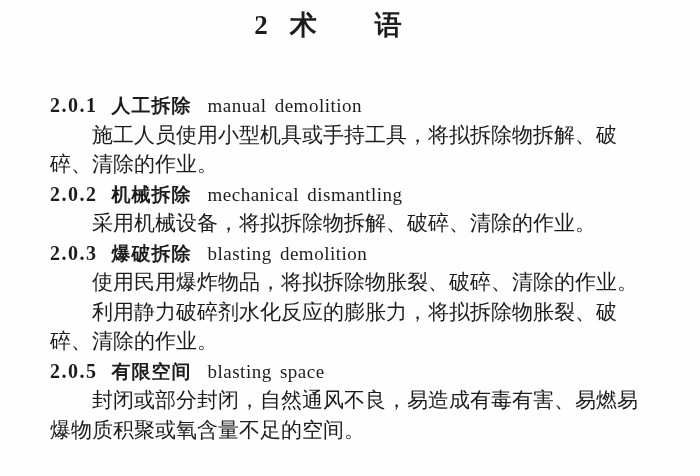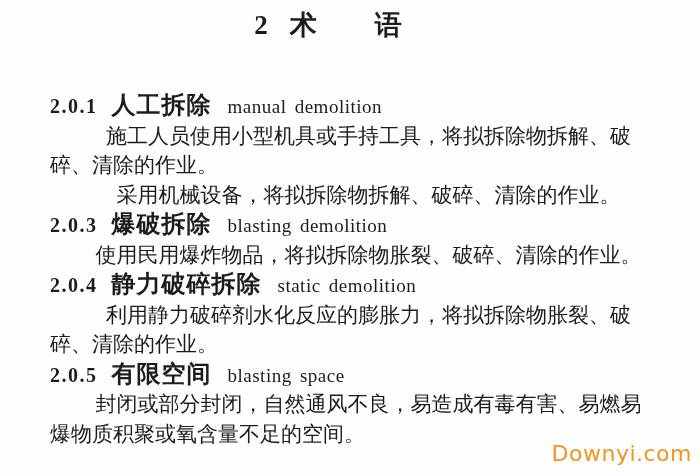--- a/index.html
+++ b/index.html
@@ -50,32 +50,32 @@
   .term-num {
     font-weight: bold;
     font-size: 20px;
     letter-spacing: 1.5px;
     margin-top: 20px;
   }
   .term-zh {
     font-weight: bold;
     margin-left: 14px;
     font-family: "DejaVu Sans", "Liberation Sans", sans-serif;
-    font-size: 24px;
+    font-size: 19px;
     letter-spacing: 1px;
     margin-top: 48px;
   }
   .term-en {
     margin-left: 16px;
     font-size: 19px;
     letter-spacing: 0.5px;
     word-spacing: 3px;
     text-align: right;
   }
-  .def-first { text-indent: 42px; text-align: center; }
+  .def-first { text-indent: 42px; }
 
   
   .watermark {
     position: absolute;
     top: 441px;
     right: 8px;
     font-family: "DejaVu Sans", "Liberation Sans", sans-serif;
     font-size: 22px;
     font-weight: normal;
     letter-spacing: 0.5px;
@@ -93,36 +93,35 @@
   </div>
 
   <div class="content">
 
     <div class="line term-head">
       <span class="term-num">2.0.1</span><span class="term-zh">人工拆除</span><span class="term-en">manual demolition</span>
     </div>
     <div class="line def-first">施工人员使用小型机具或手持工具，将拟拆除物拆解、破</div>
     <div class="line">碎、清除的作业。</div>
 
+    <div class="line term-head">
+      <span class="term-num">2.0.2</span><span class="term-zh">机械拆除</span><span class="term-en">mechanical dismantling</span>
+    </div>
     <div class="line def-first">采用机械设备，将拟拆除物拆解、破碎、清除的作业。</div>
 
     <div class="line term-head">
       <span class="term-num">2.0.3</span><span class="term-zh">爆破拆除</span><span class="term-en">blasting demolition</span>
     </div>
     <div class="line def-first">使用民用爆炸物品，将拟拆除物胀裂、破碎、清除的作业。</div>
 
-    <div class="line term-head">
-      <span class="term-num">2.0.4</span><span class="term-zh">静力破碎拆除</span><span class="term-en">static demolition</span>
-    </div>
     <div class="line def-first">利用静力破碎剂水化反应的膨胀力，将拟拆除物胀裂、破</div>
     <div class="line">碎、清除的作业。</div>
 
     <div class="line term-head">
       <span class="term-num">2.0.5</span><span class="term-zh">有限空间</span><span class="term-en">blasting space</span>
     </div>
     <div class="line def-first">封闭或部分封闭，自然通风不良，易造成有毒有害、易燃易</div>
     <div class="line">爆物质积聚或氧含量不足的空间。</div>
 
   </div>
 
-  <div class="watermark" style="color: rgb(243, 148, 30);">Downyi.com</div>
 
 </div>
 
 </body></html>

